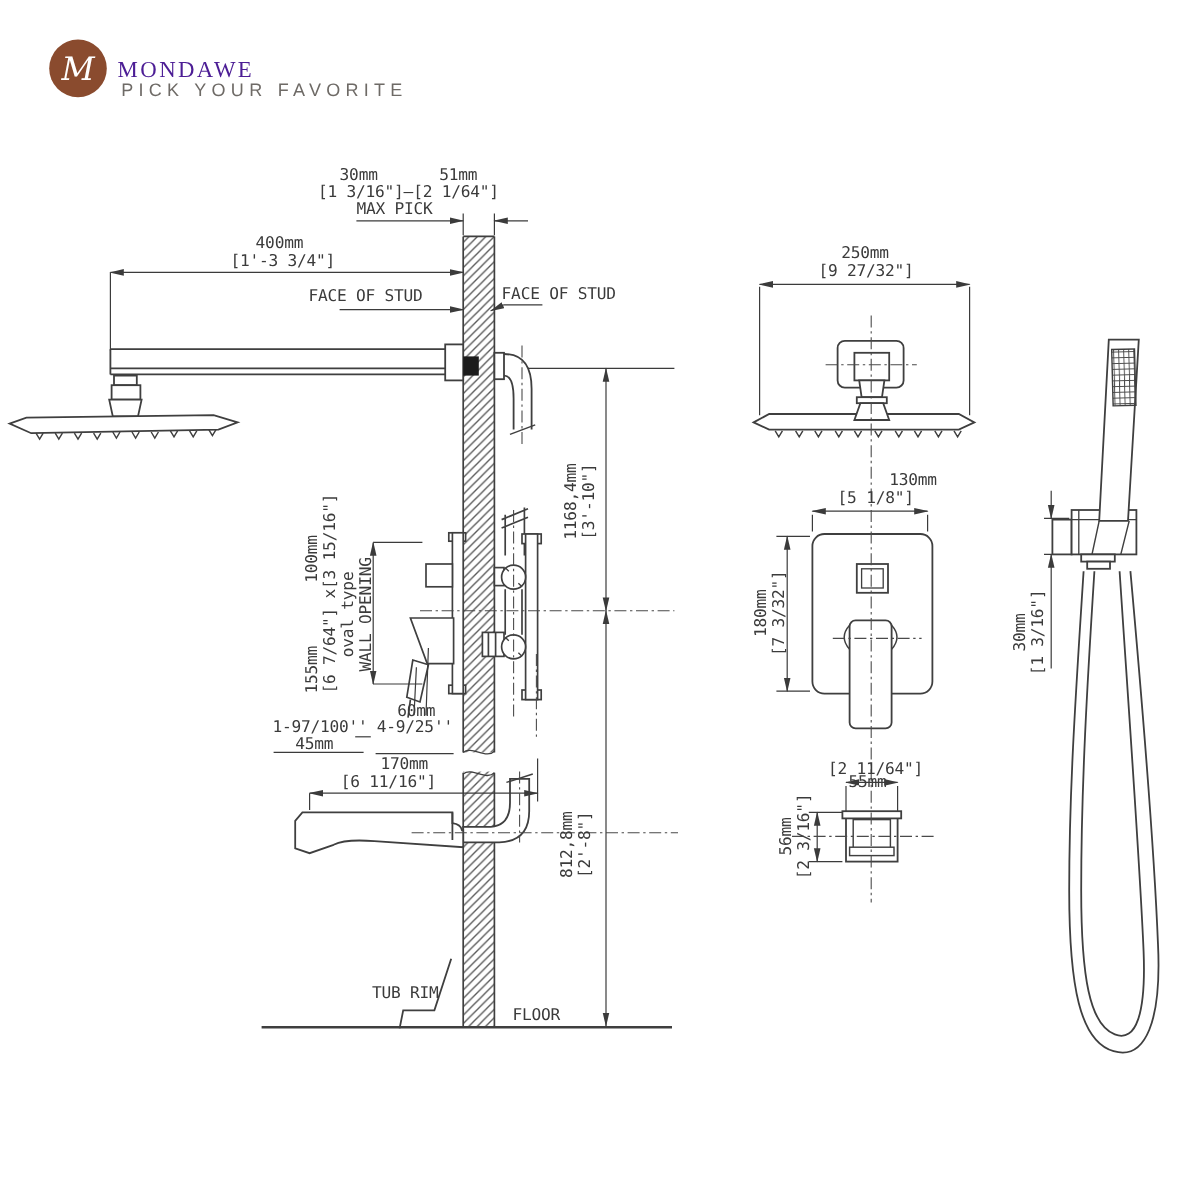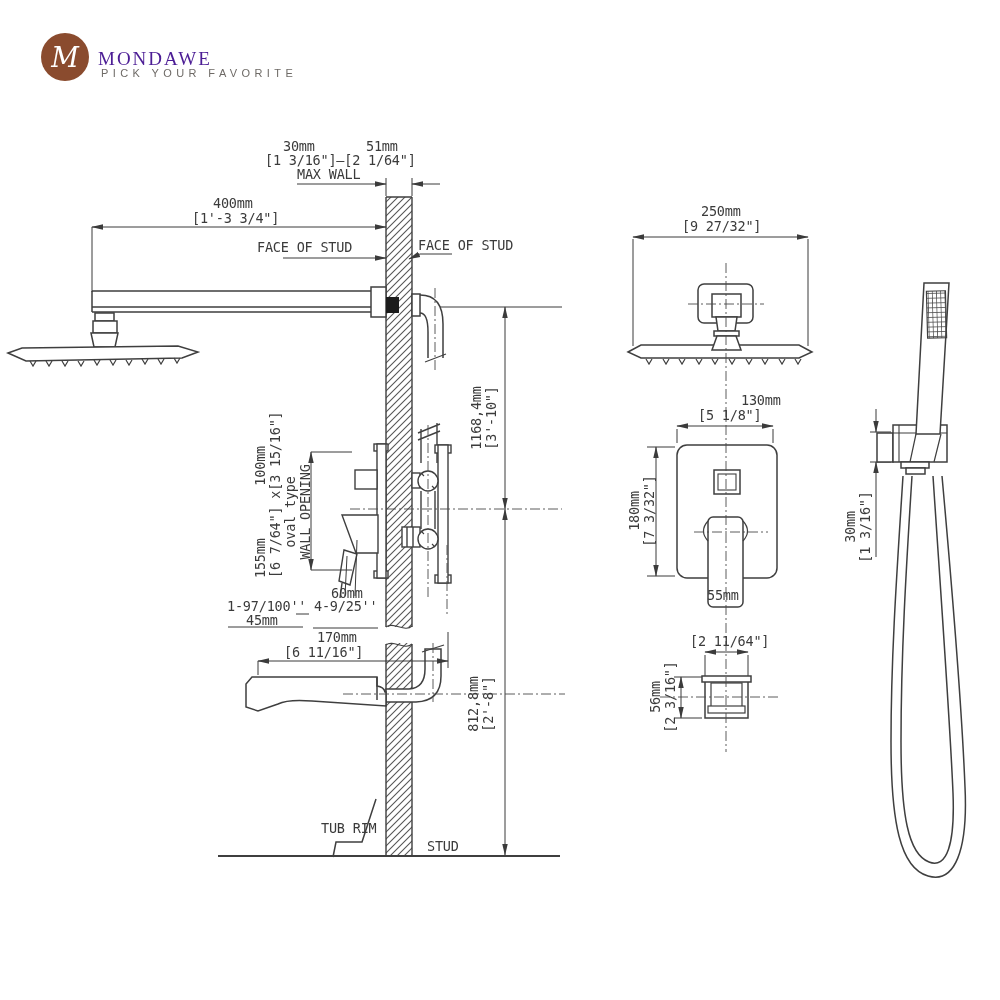--- a/index.html
+++ b/index.html
@@ -7,21 +7,21 @@
   .draw{position:absolute;left:0;top:0;}
   .lbl{position:absolute;font-family:"DejaVu Sans Mono",monospace;font-size:13.5px;
        color:#3b3b3b;white-space:pre;line-height:14px;letter-spacing:-0.2px;}
   .rotb{position:absolute;display:flex;flex-direction:column;align-items:center;
         transform:rotate(-90deg);font-family:"DejaVu Sans Mono",monospace;font-size:13.5px;
         color:#3b3b3b;white-space:pre;line-height:15px;letter-spacing:-0.2px;}
   .rotb .sb{display:flex;justify-content:space-between;width:100%;}
   .brand-name{position:absolute;left:98px;top:36px;font-family:"Liberation Serif",serif;
         font-size:19px;letter-spacing:2px;color:#4c1d95;margin-top:12px;}
   .brand-tag{position:absolute;left:101px;top:67px;font-family:"Liberation Sans",sans-serif;
-        font-size:11px;letter-spacing:4.4px;color:#6e6a66;}
+        font-size:15px;letter-spacing:4.4px;color:#6e6a66;}
   .logo-svg{position:absolute;left:38px;top:30px;}
 </style>
 </head>
 <body>
 
 <div class="canvas">
 
   <svg class="draw" width="1000" height="1000" viewBox="0 0 1000 1000">
     <defs>
       <pattern id="hat" width="7" height="7" patternUnits="userSpaceOnUse">
@@ -187,21 +187,21 @@
   <svg class="logo-svg" width="56" height="56">
     <circle cx="27" cy="27" r="24" fill="#8a4b2e"></circle>
     <text x="27" y="37" text-anchor="middle" font-family="DejaVu Serif, serif" font-size="27" font-style="italic" fill="#ffffff">M</text>
   </svg>
   <div class="brand-name">MONDAWE</div>
   <div class="brand-tag">PICK YOUR FAVORITE</div>
 
   <div class="lbl" style="left:283px;top:139px">30mm</div>
   <div class="lbl" style="left:366px;top:139px">51mm</div>
   <div class="lbl" style="left:265px;top:153px">[1 3/16"]—[2 1/64"]</div>
-  <div class="lbl" style="left:297px;top:167px">MAX WALL</div>
+  <div class="lbl" style="left:297px;top:167px">MAX PICK</div>
 
   <div class="lbl" style="left:213px;top:196px">400mm</div>
   <div class="lbl" style="left:192px;top:211px">[1'-3 3/4"]</div>
 
   <div class="lbl" style="left:257px;top:240px">FACE OF STUD</div>
   <div class="lbl" style="left:418px;top:238px">FACE OF STUD</div>
 
   <div class="rotb" style="left:429px;top:403px;width:110px">
     <span>1168,4mm</span>
     <span>[3'-10"]</span>
@@ -225,35 +225,35 @@
   </div>
 
   <div class="lbl" style="left:227px;top:599px">1-97/100''</div>
   <div class="lbl" style="left:314px;top:599px">4-9/25''</div>
   <div class="lbl" style="left:246px;top:613px">45mm</div>
   <div class="lbl" style="left:331px;top:586px">60mm</div>
 
   <div class="lbl" style="left:317px;top:630px">170mm</div>
   <div class="lbl" style="left:284px;top:645px">[6 11/16"]</div>
 
-  <div class="lbl" style="left:321px;top:821px">TUB RIM</div>
-  <div class="lbl" style="left:427px;top:839px">STUD</div>
+  <div class="lbl" style="left:310px;top:821px">TUB RIM</div>
+  <div class="lbl" style="left:427px;top:839px">FLOOR</div>
 
   <div class="lbl" style="left:701px;top:204px">250mm</div>
   <div class="lbl" style="left:682px;top:219px">[9 27/32"]</div>
 
   <div class="lbl" style="left:741px;top:393px">130mm</div>
   <div class="lbl" style="left:698px;top:408px">[5 1/8"]</div>
 
   <div class="rotb" style="left:590px;top:496px;width:104px">
     <span>180mm</span>
     <span>[7 3/32"]</span>
   </div>
 
-  <div class="lbl" style="left:707px;top:588px">55mm</div>
+  <div class="lbl" style="left:707px;top:645px">55mm</div>
   <div class="lbl" style="left:690px;top:634px">[2 11/64"]</div>
 
   <div class="rotb" style="left:617px;top:682px;width:92px">
     <span>56mm</span>
     <span>[2 3/16"]</span>
   </div>
 
   <div class="rotb" style="left:812px;top:512px;width:92px">
     <span>30mm</span>
     <span>[1 3/16"]</span>

